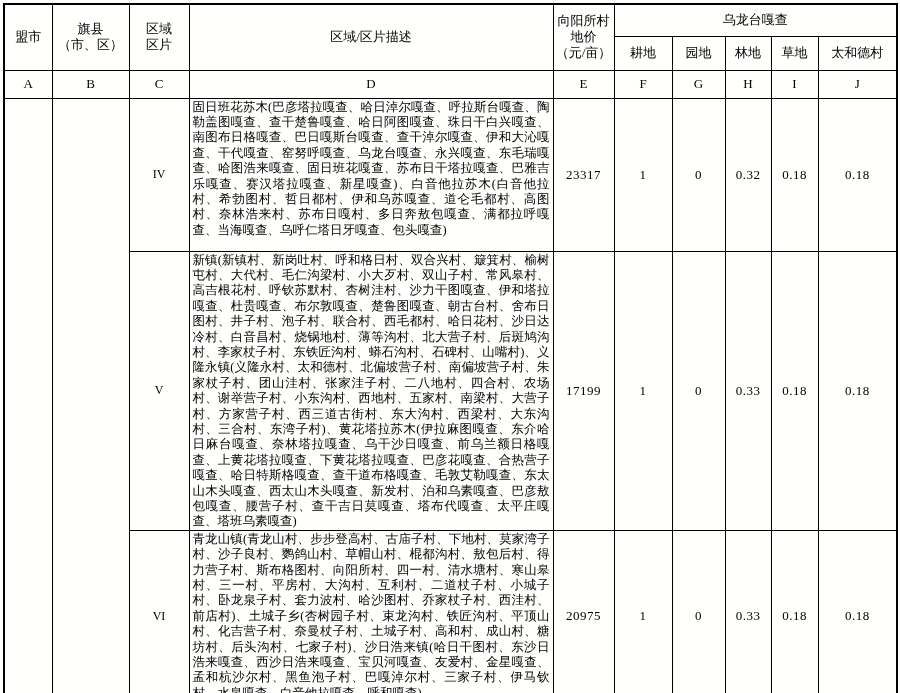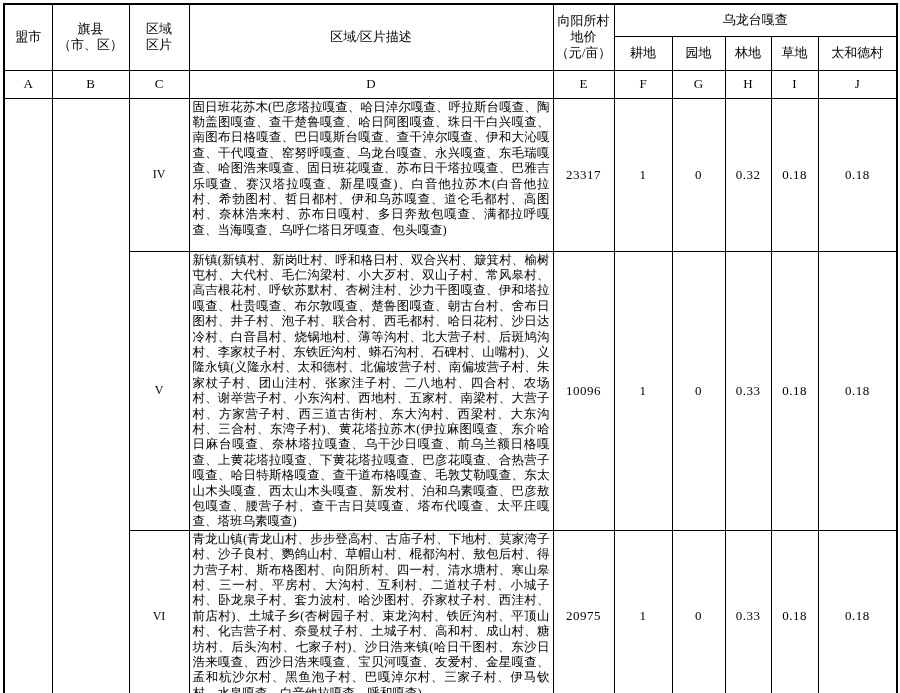--- a/index.html
+++ b/index.html
@@ -128,21 +128,21 @@
       <td class="num-cell">1</td>
       <td class="num-cell">0</td>
       <td class="num-cell">0.32</td>
       <td class="num-cell">0.18</td>
       <td class="num-cell">0.18</td>
     </tr>
 
     <tr class="row-v">
       <td class="zone-cell">V</td>
       <td class="desc-cell">新镇(新镇村、新岗吐村、呼和格日村、双合兴村、簸箕村、榆树屯村、大代村、毛仁沟梁村、小大歹村、双山子村、常风皋村、高吉根花村、呼钦苏默村、杏树洼村、沙力干图嘎查、伊和塔拉嘎查、杜贵嘎查、布尔敦嘎查、楚鲁图嘎查、朝古台村、舍布日图村、井子村、泡子村、联合村、西毛都村、哈日花村、沙日达冷村、白音昌村、烧锅地村、薄等沟村、北大营子村、后斑鸠沟村、李家杖子村、东铁匠沟村、蟒石沟村、石碑村、山嘴村)、义隆永镇(义隆永村、太和德村、北偏坡营子村、南偏坡营子村、朱家杖子村、团山洼村、张家洼子村、二八地村、四合村、农场村、谢举营子村、小东沟村、西地村、五家村、南梁村、大营子村、方家营子村、西三道古街村、东大沟村、西梁村、大东沟村、三合村、东湾子村)、黄花塔拉苏木(伊拉麻图嘎查、东介哈日麻台嘎查、奈林塔拉嘎查、乌干沙日嘎查、前乌兰额日格嘎查、上黄花塔拉嘎查、下黄花塔拉嘎查、巴彦花嘎查、合热营子嘎查、哈日特斯格嘎查、查干道布格嘎查、毛敦艾勒嘎查、东太山木头嘎查、西太山木头嘎查、新发村、泊和乌素嘎查、巴彦敖包嘎查、腰营子村、查干吉日莫嘎查、塔布代嘎查、太平庄嘎查、塔班乌素嘎查)</td>
-      <td class="num-cell">10096</td>
+      <td class="num-cell">17199</td>
       <td class="num-cell">1</td>
       <td class="num-cell">0</td>
       <td class="num-cell">0.33</td>
       <td class="num-cell">0.18</td>
       <td class="num-cell">0.18</td>
     </tr>
 
     <tr class="row-vi">
       <td class="zone-cell">VI</td>
       <td class="desc-cell">青龙山镇(青龙山村、步步登高村、古庙子村、下地村、莫家湾子村、沙子良村、鹦鸽山村、草帽山村、棍都沟村、敖包后村、得力营子村、斯布格图村、向阳所村、四一村、清水塘村、寒山皋村、三一村、平房村、大沟村、互利村、二道杖子村、小城子村、卧龙泉子村、套力波村、哈沙图村、乔家杖子村、西洼村、前店村)、土城子乡(杏树园子村、束龙沟村、铁匠沟村、平顶山村、化吉营子村、奈曼杖子村、土城子村、高和村、成山村、糖坊村、后头沟村、七家子村)、沙日浩来镇(哈日干图村、东沙日浩来嘎查、西沙日浩来嘎查、宝贝河嘎查、友爱村、金星嘎查、孟和杭沙尔村、黑鱼泡子村、巴嘎淖尔村、三家子村、伊马钦村、水泉嘎查、白音他拉嘎查、呼和嘎查)</td>

